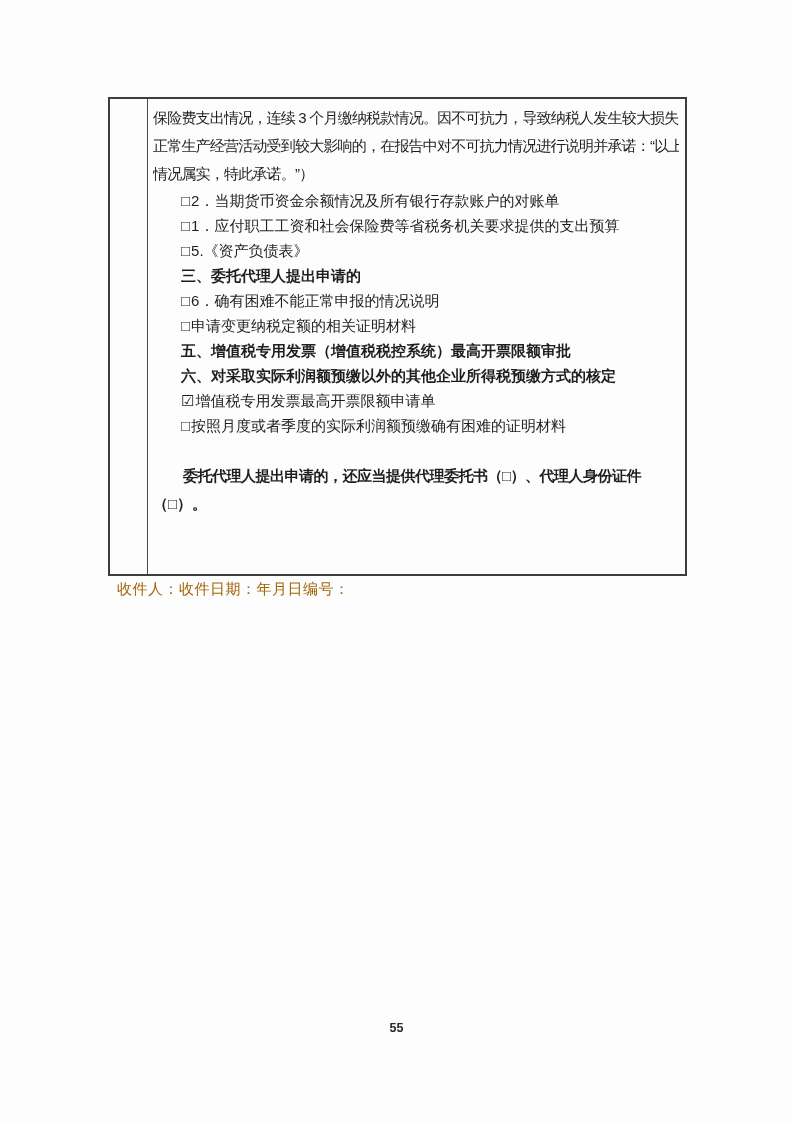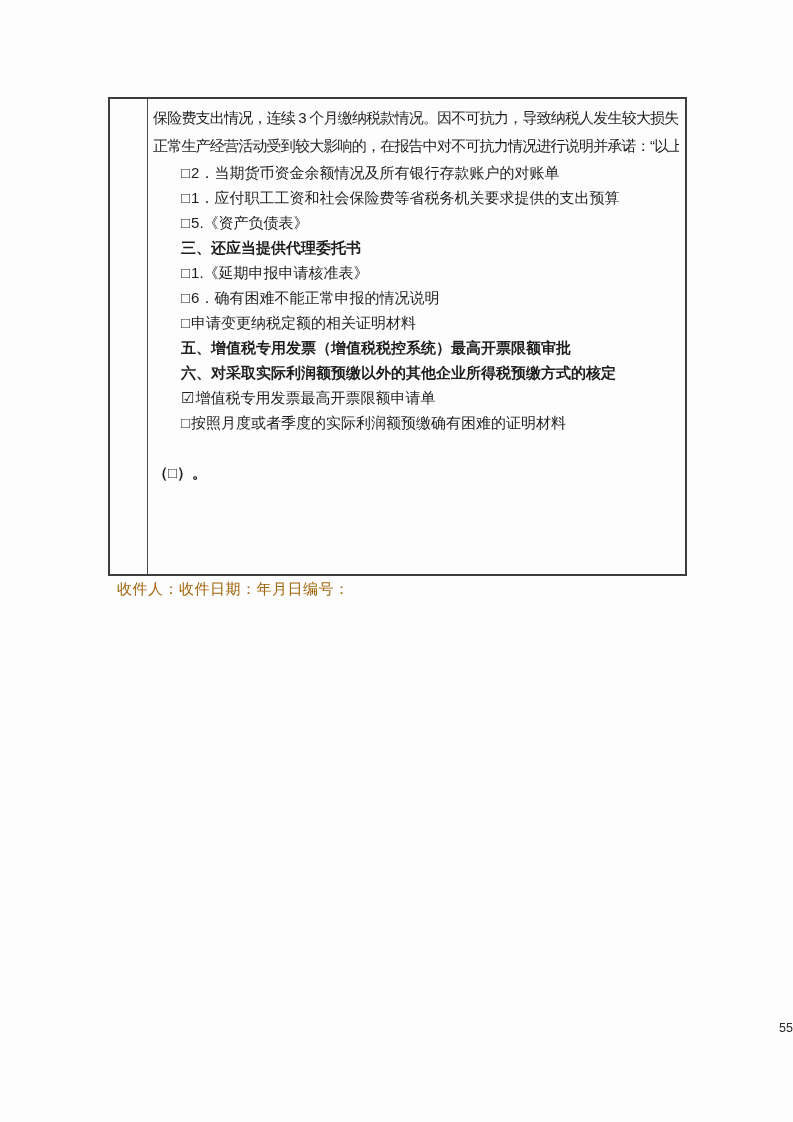--- a/index.html
+++ b/index.html
@@ -76,59 +76,61 @@
     top: 580px;
     font-size: 15px;
     letter-spacing: 0.5px;
     color: #a16207;
   }
   .pageno {
     position: absolute;
     left: 0;
     top: 1021px;
     width: 100%;
-    text-align: right;
+    text-align: center;
     font-size: 12.5px;
     color: #2a2a2a;
+    font-weight: bold;
   }
 </style>
 </head>
 <body>
 
 <div class="sheet">
 
   <div class="doc-table">
     <div class="col-left"></div>
     <div class="col-main">
 
       <div class="ln para"><span>保险费支出情况，连续 3 个月缴纳税款情况。因不可抗力，导致纳税人发生较大损失，</span></div>
       <div class="ln para"><span>正常生产经营活动受到较大影响的，在报告中对不可抗力情况进行说明并承诺：“以上</span></div>
+      <div class="ln para"><span>情况属实，特此承诺。”）</span></div>
 
       <div class="ln item"><span class="box">□</span><span>2．当期货币资金余额情况及所有银行存款账户的对账单</span></div>
       <div class="ln item"><span class="box">□</span><span>1．应付职工工资和社会保险费等省税务机关要求提供的支出预算</span></div>
       <div class="ln item"><span class="box">□</span><span>5.《资产负债表》</span></div>
 
-      <div class="ln hdr"><span>三、还应当提供代理委托书</span></div>
+      <div class="ln hdr"><span>三、委托代理人提出申请的</span></div>
 
-      <div class="ln item"><span class="box">□</span><span>1.《延期申报申请核准表》</span></div>
       <div class="ln item"><span class="box">□</span><span>6．确有困难不能正常申报的情况说明</span></div>
 
 
       <div class="ln item"><span class="box">□</span><span>申请变更纳税定额的相关证明材料</span></div>
 
       <div class="ln hdr"><span>五、增值税专用发票（增值税税控系统）最高开票限额审批</span></div>
 
       <div class="ln hdr"><span>六、对采取实际利润额预缴以外的其他企业所得税预缴方式的核定</span></div>
 
       <div class="ln item"><span class="box">☑</span><span>增值税专用发票最高开票限额申请单</span></div>
 
       <div class="ln item"><span class="box">□</span><span>按照月度或者季度的实际利润额预缴确有困难的证明材料</span></div>
 
       <div class="ln blank"></div>
 
+      <div class="ln wt1"><span>委托代理人提出申请的，还应当提供代理委托书（□）、代理人身份证件</span></div>
       <div class="ln wt2"><span>（□）。</span></div>
 
     </div>
   </div>
 
   <div class="receipt">收件人：收件日期：年月日编号：</div>
 
   <div class="pageno">55</div>
 
 </div>

